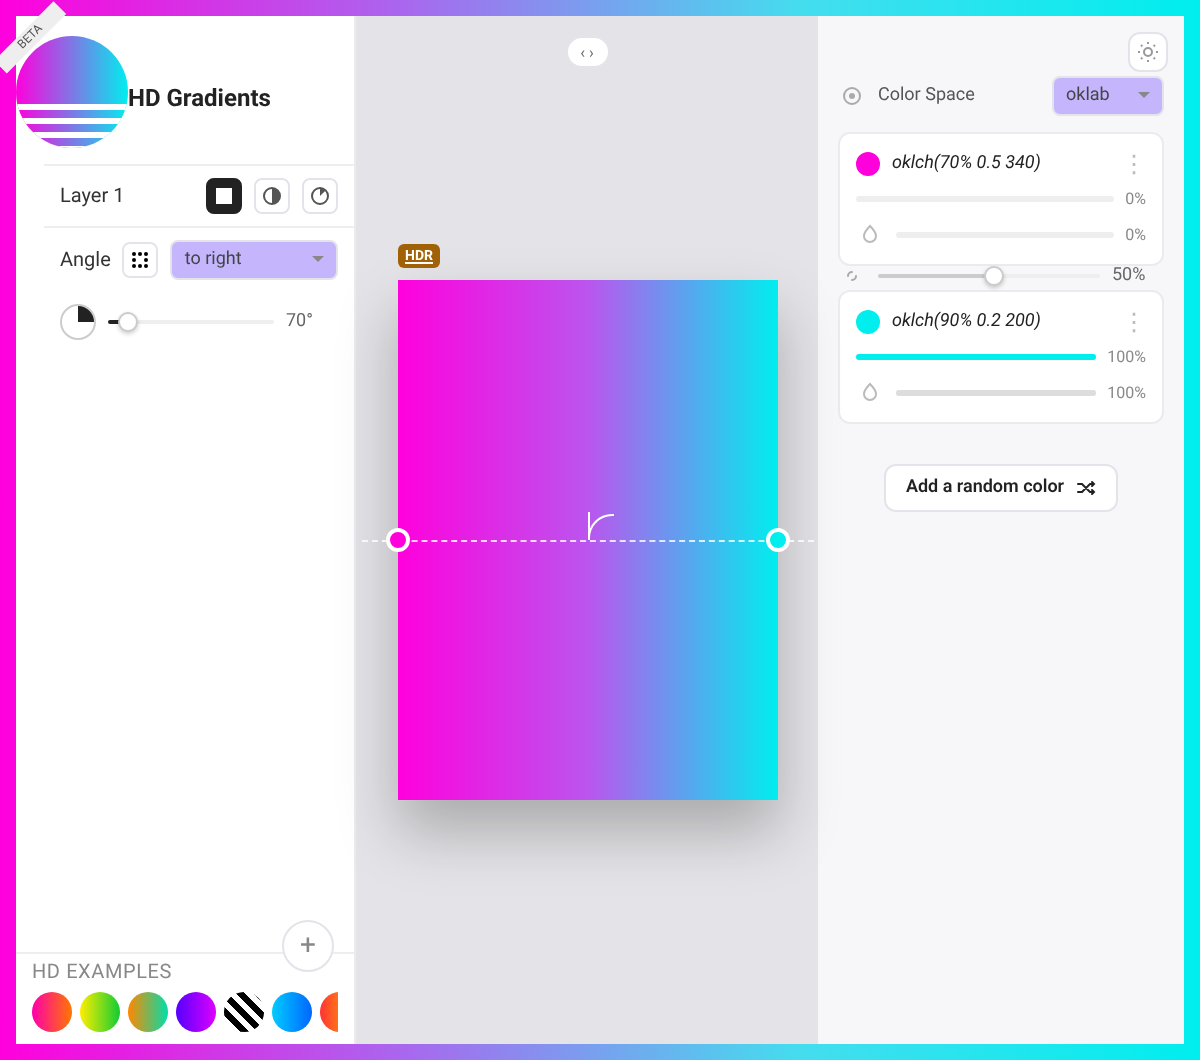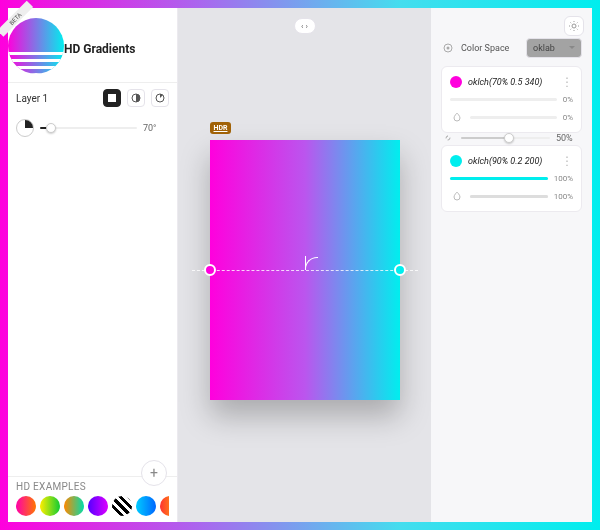--- a/index.html
+++ b/index.html
@@ -6,25 +6,25 @@
   body{width:600px;height:530px;overflow:hidden;position:relative;}
   .frame{position:absolute;inset:0;background:linear-gradient(to right,#ff00dd,#aa66ee,#44ddee,#00eeee);padding:8px;}
   .app{background:#f7f7f9;width:100%;height:100%;display:flex;position:relative;border-radius:2px;}
   
   .left{width:170px;background:#fff;border-right:1px solid #eceaef;display:flex;flex-direction:column;position:relative;}
   .beta{position:absolute;top:6px;left:-14px;transform:rotate(-45deg);background:#eee;font-size:6px;padding:1px 14px;color:#555;}
   .brand{display:flex;align-items:center;padding:10px 0 8px;}
   .logo{width:56px;height:56px;border-radius:50%;background:linear-gradient(to right,#ff00dd,#00eeee);position:relative;overflow:hidden;}
   .logo::after{content:"";position:absolute;left:0;right:0;bottom:0;height:40%;background:repeating-linear-gradient(to bottom,#fff 0 3px,transparent 3px 7px);}
   .brand-title{font-size:12px;font-weight:700;margin-top:6px;color:#222;}
-  .row{display:flex;align-items:center;border-top:1px solid #eee;padding:6px 8px;font-size:10px;color:#333;gap:6px;}
+  .row{display:flex;align-items:center;border-top:1px solid #eee;padding:6px 8px;font-size:10px;color:#333;gap:6px;margin-left:14px;}
   .spacer{flex:1;}
   .ibtn{width:18px;height:18px;border:1px solid #e5e3ea;border-radius:4px;display:flex;align-items:center;justify-content:center;font-size:9px;color:#555;cursor:pointer;background:#fff;}
   .ibtn.dark{background:#222;color:#fff;border-color:#222;}
-  .select{flex:1;height:20px;border:1px solid #e5e3ea;border-radius:4px;display:flex;align-items:center;padding:0 6px;font-size:9px;color:#444;position:relative;background:#a3a3a3;}
+  .select{flex:1;height:20px;border:1px solid #e5e3ea;border-radius:4px;display:flex;align-items:center;padding:0 6px;font-size:9px;color:#444;position:relative;background:#c4b5fd;}
   .select::after{content:"";position:absolute;right:6px;top:7px;border:3px solid transparent;border-top-color:#888;}
   .dial{width:18px;height:18px;border-radius:50%;background:conic-gradient(#222 0 25%,#fff 25% 100%);border:1px solid #ccc;}
   .slider{flex:1;height:2px;background:#eee;position:relative;border-radius:2px;}
   .slider .fill{position:absolute;left:0;top:0;bottom:0;width:10%;background:#222;border-radius:2px;}
   .slider .thumb{position:absolute;top:-4px;width:10px;height:10px;border-radius:50%;background:#fff;border:1px solid #ccc;box-shadow:0 1px 2px rgba(0,0,0,.2);}
   .valtxt{font-size:9px;color:#666;width:26px;text-align:left;}
   .addfab{width:26px;height:26px;border-radius:50%;background:#fff;border:1px solid #e5e3ea;display:flex;align-items:center;justify-content:center;color:#888;font-size:14px;position:absolute;bottom:36px;right:10px;cursor:pointer;}
   .examples{border-top:1px solid #eee;padding:4px 8px 6px;}
   .exlabel{font-size:10px;color:#888;letter-spacing:.3px;}
   .swatches{display:flex;gap:4px;margin-top:4px;overflow:hidden;}
@@ -37,21 +37,21 @@
   .hdrbadge{position:absolute;top:-18px;left:0;background:#a16207;color:#fff;font-size:7px;font-weight:700;padding:2px 4px;border-radius:3px;text-decoration:underline;}
   .grad{width:100%;height:100%;background:linear-gradient(to right,#ff00dd,#bb55ee,#00eeee);box-shadow:0 16px 28px rgba(0,0,0,.25);}
   .axis{position:absolute;top:50%;left:-18px;right:-18px;height:0;border-top:1px dashed rgba(255,255,255,.8);}
   .handle{position:absolute;top:50%;width:12px;height:12px;border:2px solid #fff;border-radius:50%;transform:translate(-50%,-50%);}
   .h1{left:0;background:#ff00dd;}
   .h2{left:100%;background:#00eeee;}
   .midmark{position:absolute;top:50%;left:50%;width:14px;height:14px;transform:translate(-50%,-100%);}
   .midmark::before{content:"";position:absolute;left:50%;bottom:0;width:1px;height:14px;background:#fff;}
   .midmark::after{content:"";position:absolute;left:50%;bottom:0;width:12px;height:12px;border:1px solid #fff;border-right:none;border-bottom:none;border-radius:12px 0 0 0;transform-origin:bottom left;}
   
-  .right{width:161px;background:#f7f7f9;padding:30px 10px 10px;display:flex;flex-direction:column;gap:8px;}
+  .right{width:183px;background:#f7f7f9;padding:30px 10px 10px;display:flex;flex-direction:column;gap:8px;}
   .rrow{display:flex;align-items:center;gap:6px;font-size:9px;color:#555;}
   .stopcard{background:#fff;border:1px solid #eceaef;border-radius:6px;padding:8px;display:flex;flex-direction:column;gap:6px;}
   .stophead{display:flex;align-items:center;gap:6px;}
   .dot{width:12px;height:12px;border-radius:50%;}
   .stoptxt{font-size:9px;color:#222;flex:1;font-style:italic;}
   .kebab{color:#bbb;font-size:12px;cursor:pointer;}
   .bar{height:3px;border-radius:2px;background:#eee;position:relative;}
   .bar .bfill{position:absolute;inset:0;border-radius:2px;}
   .subrow{display:flex;align-items:center;gap:6px;}
   .tiny{font-size:8px;color:#888;}
@@ -87,20 +87,38 @@
             </svg>
       </span>
       <span class="ibtn">
         <svg width="10" height="10" viewBox="0 0 10 10">
               <circle cx="5" cy="5" r="4" fill="none" stroke="#555"></circle>
               <path d="M5 5V1a4 4 0 012.8 1.2z" fill="#555"></path>
             </svg>
       </span>
     </div>
 
+    <div class="row">
+      <span>Angle</span>
+      <span class="ibtn">
+        <svg width="10" height="10" viewBox="0 0 10 10">
+              <circle cx="2" cy="2" r="1"></circle>
+              <circle cx="5" cy="2" r="1"></circle>
+              <circle cx="8" cy="2" r="1"></circle>
+              <circle cx="2" cy="5" r="1"></circle>
+              <circle cx="8" cy="5" r="1"></circle>
+              <circle cx="2" cy="8" r="1"></circle>
+              <circle cx="5" cy="8" r="1"></circle>
+              <circle cx="8" cy="8" r="1"></circle>
+            </svg>
+      </span>
+      <div class="select">
+        <span>to right</span>
+      </div>
+    </div>
 
     <div class="row" style="border-top:none">
       <div class="dial"></div>
       <div class="slider">
         <div class="fill" style="width:8%"></div>
         <div class="thumb" style="left:6%"></div>
       </div>
       <span class="valtxt">70°</span>
     </div>
 
@@ -213,16 +231,22 @@
                 </svg>
               </span>
               <div class="bar" style="flex:1">
                 <div class="bfill" style="width:100%;background:#ddd"></div>
               </div>
               <span class="tiny">100%</span>
             </div>
           </div>
         </div>
 
+    <button class="addbtn">
+      <span>Add a random color</span>
+      <svg width="10" height="10" viewBox="0 0 10 10">
+            <path d="M1 3h2l4 4h2M1 7h2l4-4h2M8 2l1 1-1 1M8 6l1 1-1 1" fill="none" stroke="#222" stroke-linecap="round"></path>
+          </svg>
+    </button>
   </div>
 
 </div>
 </div>
 
 </body></html>

